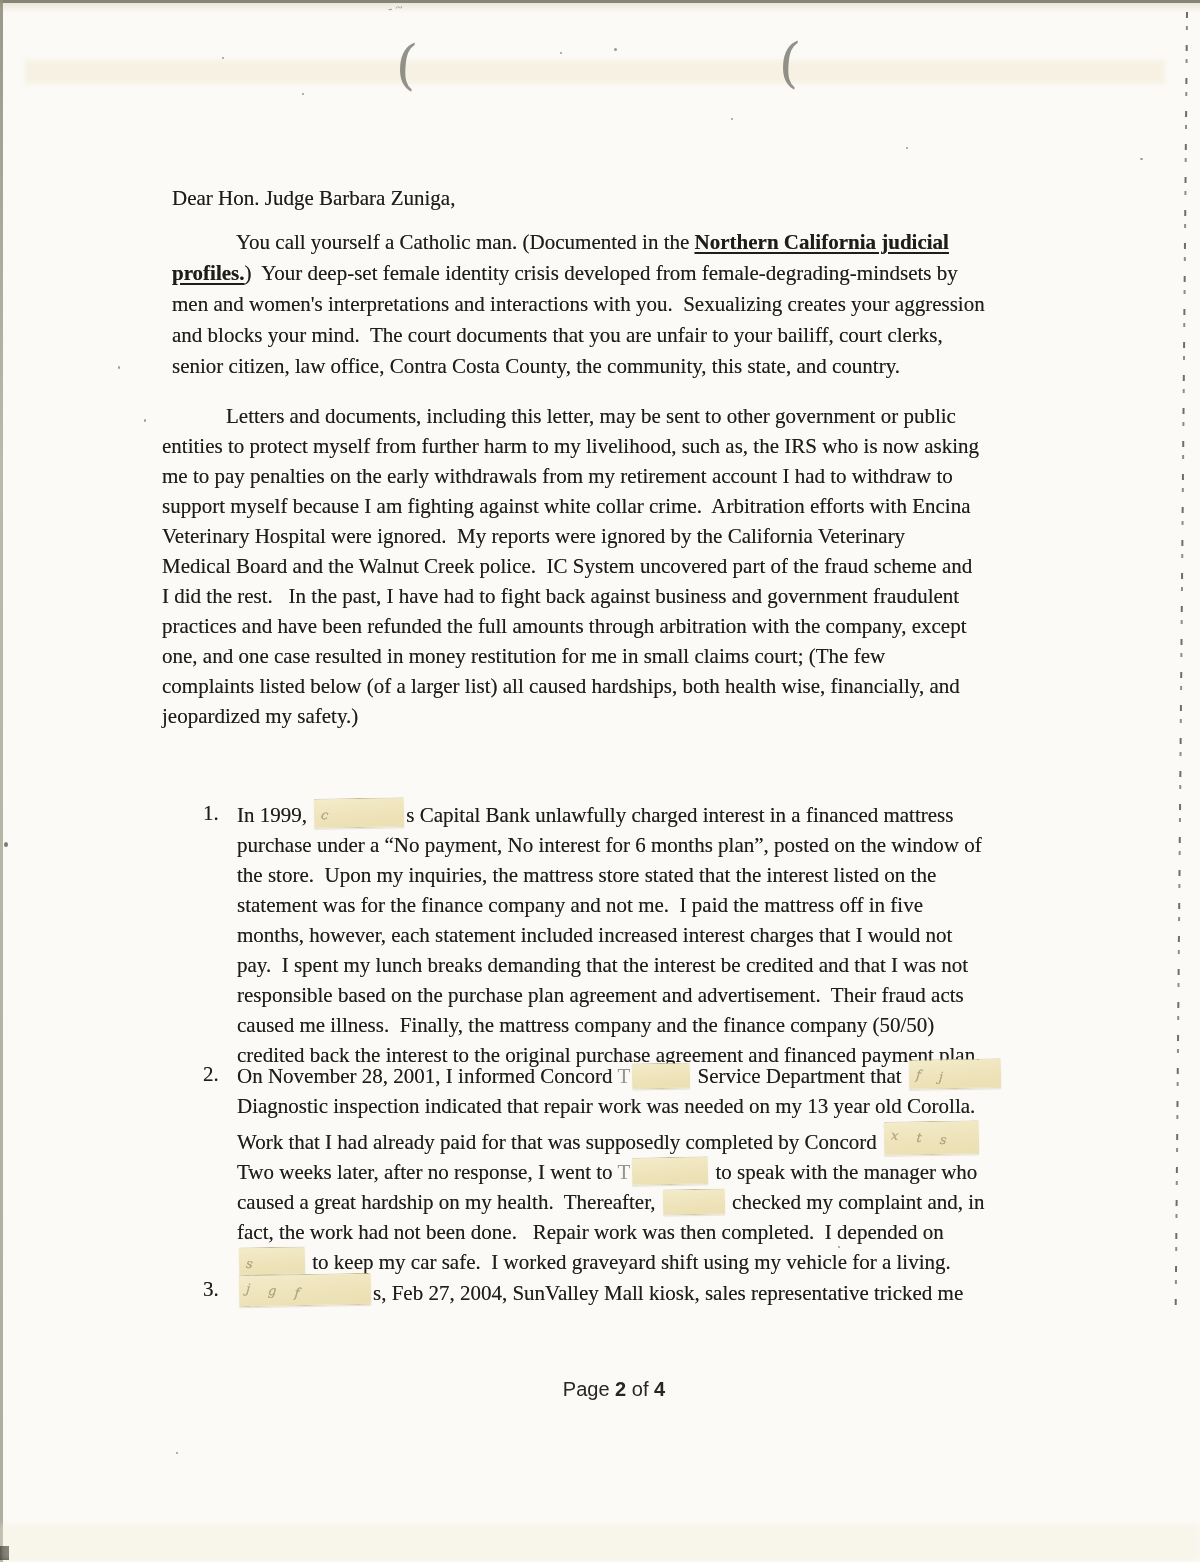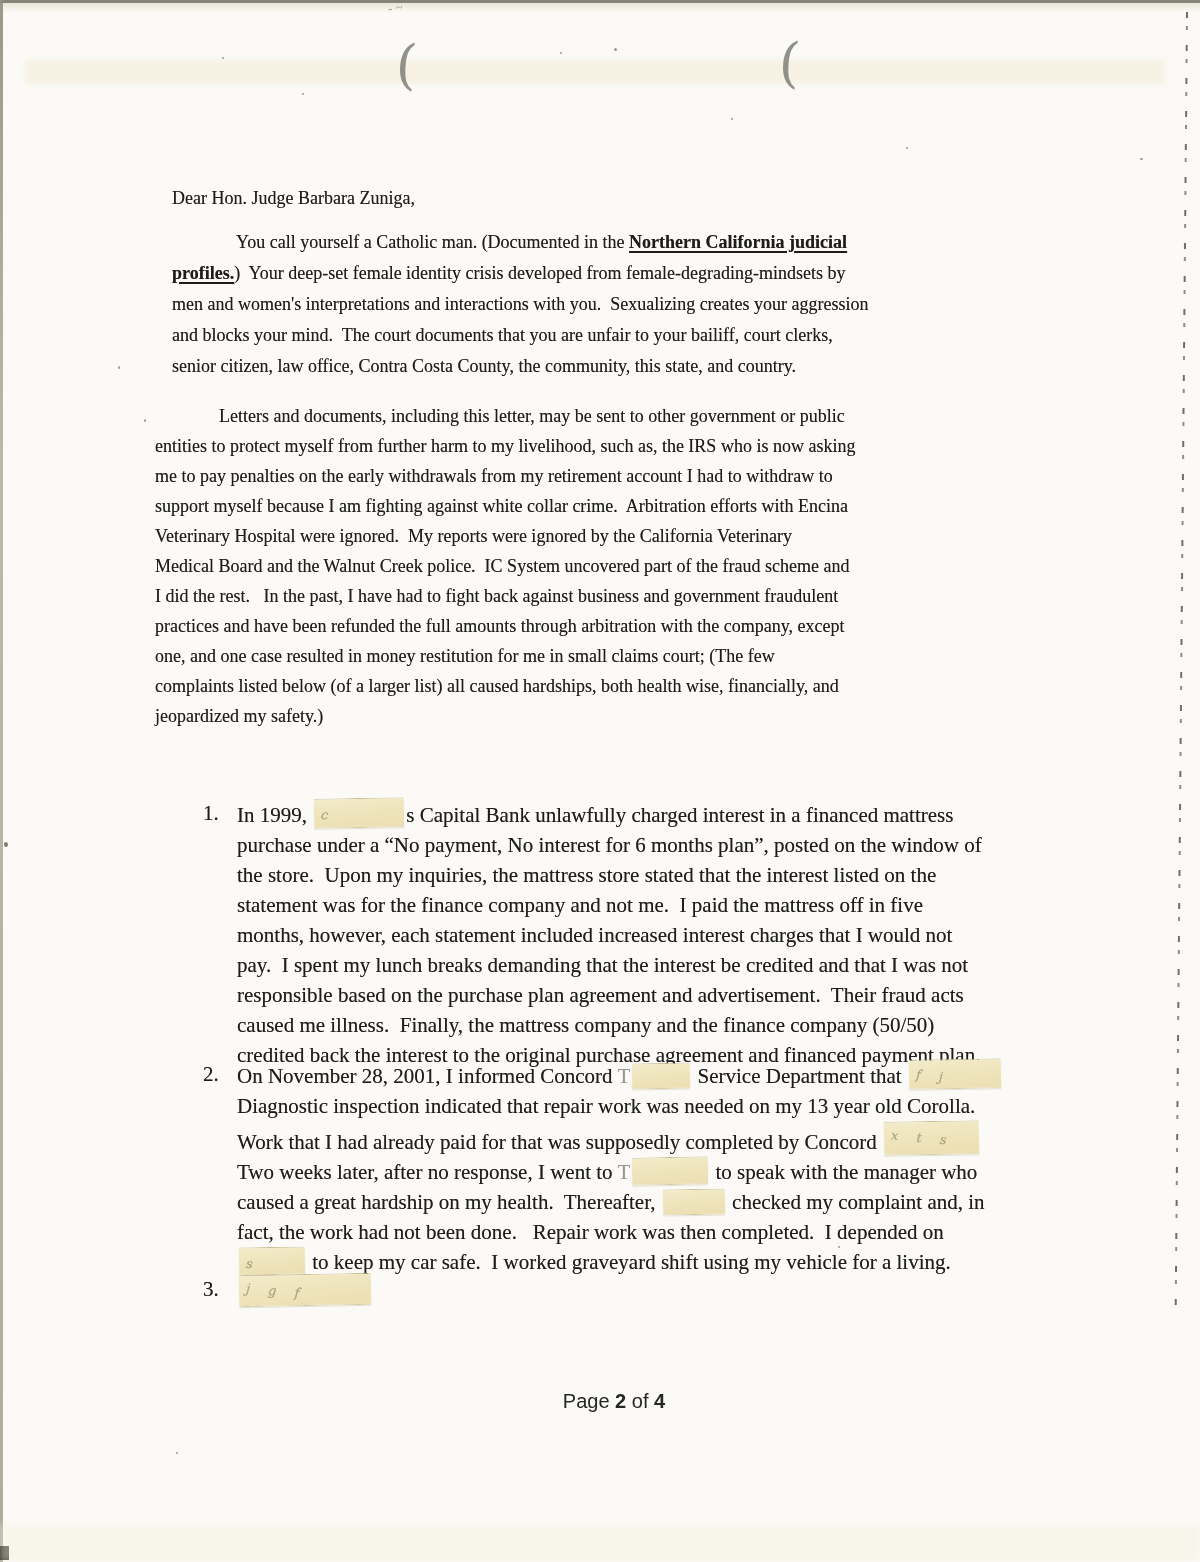--- a/index.html
+++ b/index.html
@@ -2,21 +2,21 @@
 <html><head>
 <meta charset="utf-8">
 <style>
   html,body{margin:0;padding:0;background:#e9e9e5;}
   .page{
     position:relative;width:1200px;height:1562px;background:#fbfaf6;
     overflow:hidden;font-family:"Liberation Serif","DejaVu Serif",serif;
     color:#1e1d1b;
   }
   .textblock{
-    position:absolute;white-space:pre;font-size:18px;line-height:31px;
+    position:absolute;white-space:pre;font-size:21px;line-height:31px;
     text-shadow:0 0 .5px rgba(30,30,30,.55);
   }
   .para2{line-height:30px;}
   .indent{text-indent:64px;}
   .u{text-decoration:underline;text-decoration-thickness:1.5px;text-underline-offset:3px;font-weight:bold;}
   .b{font-weight:bold;}
   .faint{opacity:.45;}
   
   .list-item{position:absolute;left:203px;display:flex;}
   .item-num{width:34px;flex:none;font-size:21px;line-height:30px;text-shadow:0 0 .5px rgba(30,30,30,.55);}
@@ -32,21 +32,21 @@
   .ghost{
     position:absolute;left:7px;top:1px;font-style:italic;
     font-family:"DejaVu Serif",serif;font-size:13px;color:#8e8260;
     opacity:.6;letter-spacing:7px;transform:rotate(6deg);white-space:nowrap;
   }
   
   .footer{
     position:absolute;left:0;top:1378px;width:1200px;padding-left:28px;
     box-sizing:border-box;text-align:center;
     font-family:"Liberation Sans","DejaVu Sans",sans-serif;font-size:20px;
-    color:#262624;white-space:pre;margin-top:12px;
+    color:#262624;white-space:pre;
   }
   
   .edge-top{position:absolute;left:0;top:0;width:1200px;height:3px;background:#6e6e60;opacity:.85;}
   .edge-top2{position:absolute;left:0;top:3px;width:1200px;height:10px;background:linear-gradient(#e9e6d8,rgba(233,230,216,0));}
   .edge-left{position:absolute;left:0;top:0;width:3px;height:1562px;background:linear-gradient(#8f8f7f,#b3b2a2 30%,#a5a494);opacity:.9;}
   .corner-mark{position:absolute;left:0;top:1546px;width:9px;height:14px;background:#2c2c26;}
   .page-edge-right{
     position:absolute;left:1186px;top:12px;width:2px;height:1300px;
     background:repeating-linear-gradient(to bottom,#4c4c46 0 6px,rgba(0,0,0,0) 6px 14px,#72726a 14px 18px,rgba(0,0,0,0) 18px 33px);
     transform:rotate(0.5deg);transform-origin:top center;opacity:.8;
@@ -84,21 +84,21 @@
   <div class="speck" style="left:1140px;top:158px;width:3px;height:2px;"></div>
   <div class="speck" style="left:144px;top:419px;width:2px;height:3px;"></div>
   <div class="speck" style="left:176px;top:1452px;width:2px;height:2px;"></div>
   <div class="speck" style="left:838px;top:1246px;width:2px;height:2px;"></div>
   <div class="speck" style="left:4px;top:842px;width:4px;height:5px;background:#44443c;"></div>
 
   <div class="textblock" style="left:172px;top:183px;">Dear Hon. Judge Barbara Zuniga,</div>
 
   <div class="textblock indent" style="left:172px;top:227px;"><span>You call yourself a Catholic man. (Documented in the </span><span class="u">Northern California judicial</span><br><span class="u">profiles.</span><span>)  Your deep-set female identity crisis developed from female-degrading-mindsets by</span><br><span>men and women's interpretations and interactions with you.  Sexualizing creates your aggression</span><br><span>and blocks your mind.  The court documents that you are unfair to your bailiff, court clerks,</span><br><span>senior citizen, law office, Contra Costa County, the community, this state, and country.</span></div>
 
-  <div class="textblock para2 indent" style="left:155px;top:401px;font-family:Liberation Serif, serif;">Letters and documents, including this letter, may be sent to other government or public
+  <div class="textblock para2 indent" style="left:162px;top:401px;font-family:Liberation Serif, serif;">Letters and documents, including this letter, may be sent to other government or public
 entities to protect myself from further harm to my livelihood, such as, the IRS who is now asking
 me to pay penalties on the early withdrawals from my retirement account I had to withdraw to
 support myself because I am fighting against white collar crime.  Arbitration efforts with Encina
 Veterinary Hospital were ignored.  My reports were ignored by the California Veterinary
 Medical Board and the Walnut Creek police.  IC System uncovered part of the fraud scheme and
 I did the rest.   In the past, I have had to fight back against business and government fraudulent
 practices and have been refunded the full amounts through arbitration with the company, except
 one, and one case resulted in money restitution for me in small claims court; (The few
 complaints listed below (of a larger list) all caused hardships, both health wise, financially, and
 jeopardized my safety.)</div>
@@ -108,18 +108,18 @@
     <div class="item-seg"><span>In 1999, </span><span class="tape" style="width: 90px; height: 28px;"><i class="ghost">c</i></span><span>s Capital Bank unlawfully charged interest in a financed mattress</span><br><span>purchase under a “No payment, No interest for 6 months plan”, posted on the window of</span><br><span>the store.  Upon my inquiries, the mattress store stated that the interest listed on the</span><br><span>statement was for the finance company and not me.  I paid the mattress off in five</span><br><span>months, however, each statement included increased interest charges that I would not</span><br><span>pay.  I spent my lunch breaks demanding that the interest be credited and that I was not</span><br><span>responsible based on the purchase plan agreement and advertisement.  Their fraud acts</span><br><span>caused me illness.  Finally, the mattress company and the finance company (50/50)</span><br><span>credited back the interest to the original purchase agreement and financed payment plan.</span></div>
   </div>
 
   <div class="list-item" style="top:1059px;">
     <span class="item-num">2.</span>
     <div class="item-seg"><span>On November 28, 2001, I informed Concord </span><span class="faint">T</span><span class="tape" style="width: 58px; height: 24px;"></span><span> Service Department that </span><span class="tape" style="width: 92px; height: 28px;"><i class="ghost">f j</i></span><br><span>Diagnostic inspection indicated that repair work was needed on my 13 year old Corolla.</span><br><span>Work that I had already paid for that was supposedly completed by Concord </span><span class="tape" style="width: 95px; height: 32px;"><i class="ghost">x t s</i></span><br><span>Two weeks later, after no response, I went to </span><span class="faint">T</span><span class="tape" style="width: 76px; height: 26px;"></span><span> to speak with the manager who</span><br><span>caused a great hardship on my health.  Thereafter, </span><span class="tape" style="width: 62px; height: 24px;"></span><span> checked my complaint and, in</span><br><span>fact, the work had not been done.   Repair work was then completed.  I depended on</span><br><span class="tape" style="width: 66px; height: 26px;"><i class="ghost">s</i></span><span> to keep my car safe.  I worked graveyard shift using my vehicle for a living.</span></div>
   </div>
 
   <div class="list-item" style="top:1274px;">
     <span class="item-num">3.</span>
-    <div class="item-seg"><span class="tape" style="width: 132px; height: 30px;"><i class="ghost">j g f</i></span><br></div>
+    <div class="item-seg"><span class="tape" style="width: 132px; height: 30px;"><i class="ghost">j g f</i></span><span>s, Feb 27, 2004, SunValley Mall kiosk, sales representative tricked me</span><br></div>
   </div>
 
   <div class="footer"><span>Page </span><span class="b">2</span><span> of </span><span class="b">4</span></div>
 
 </div>
 
 </body></html>

